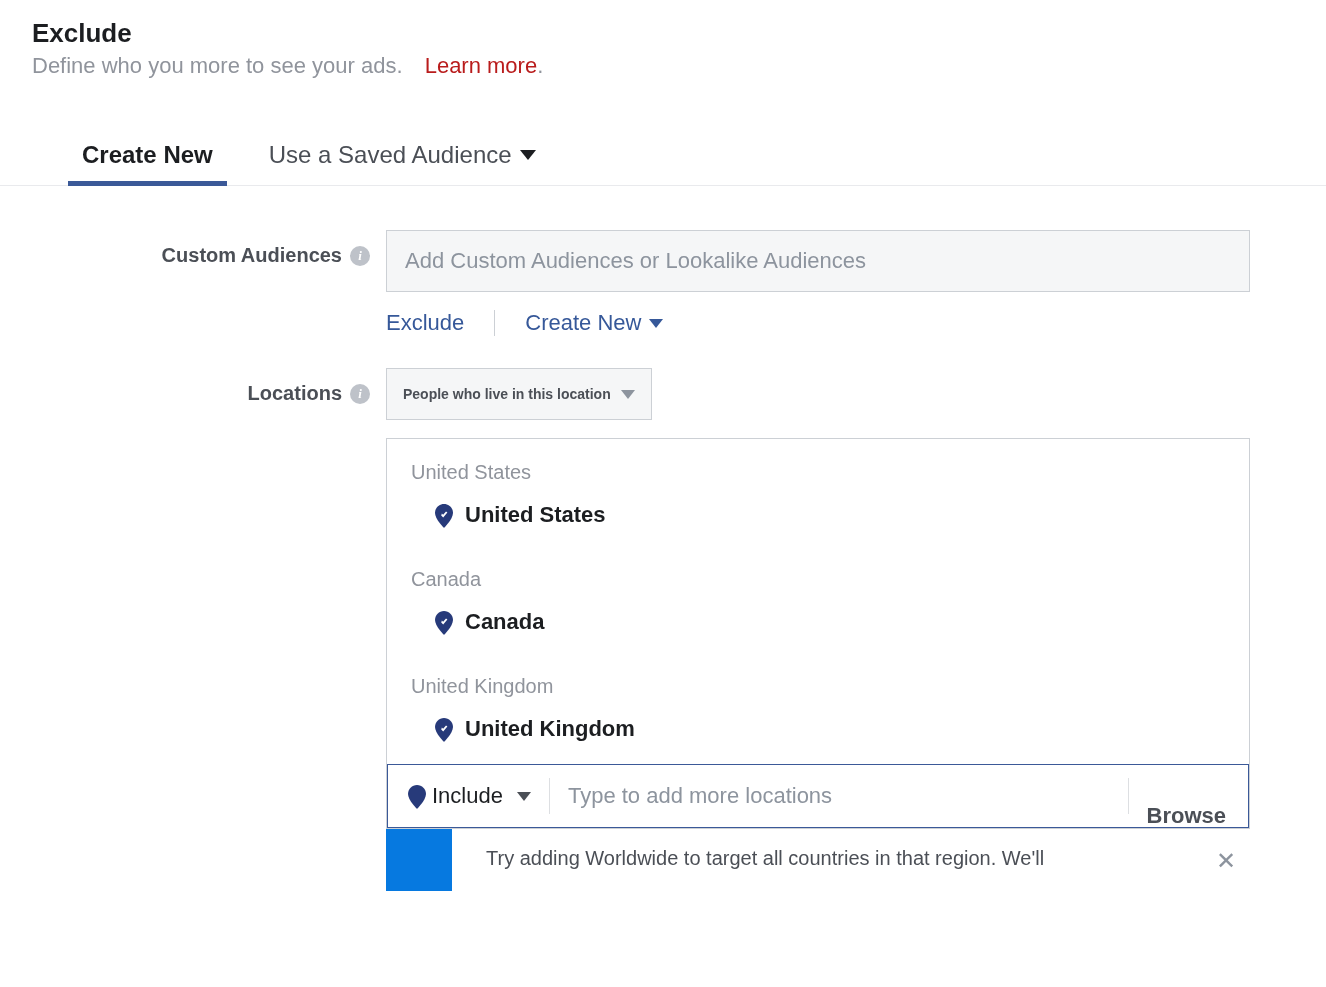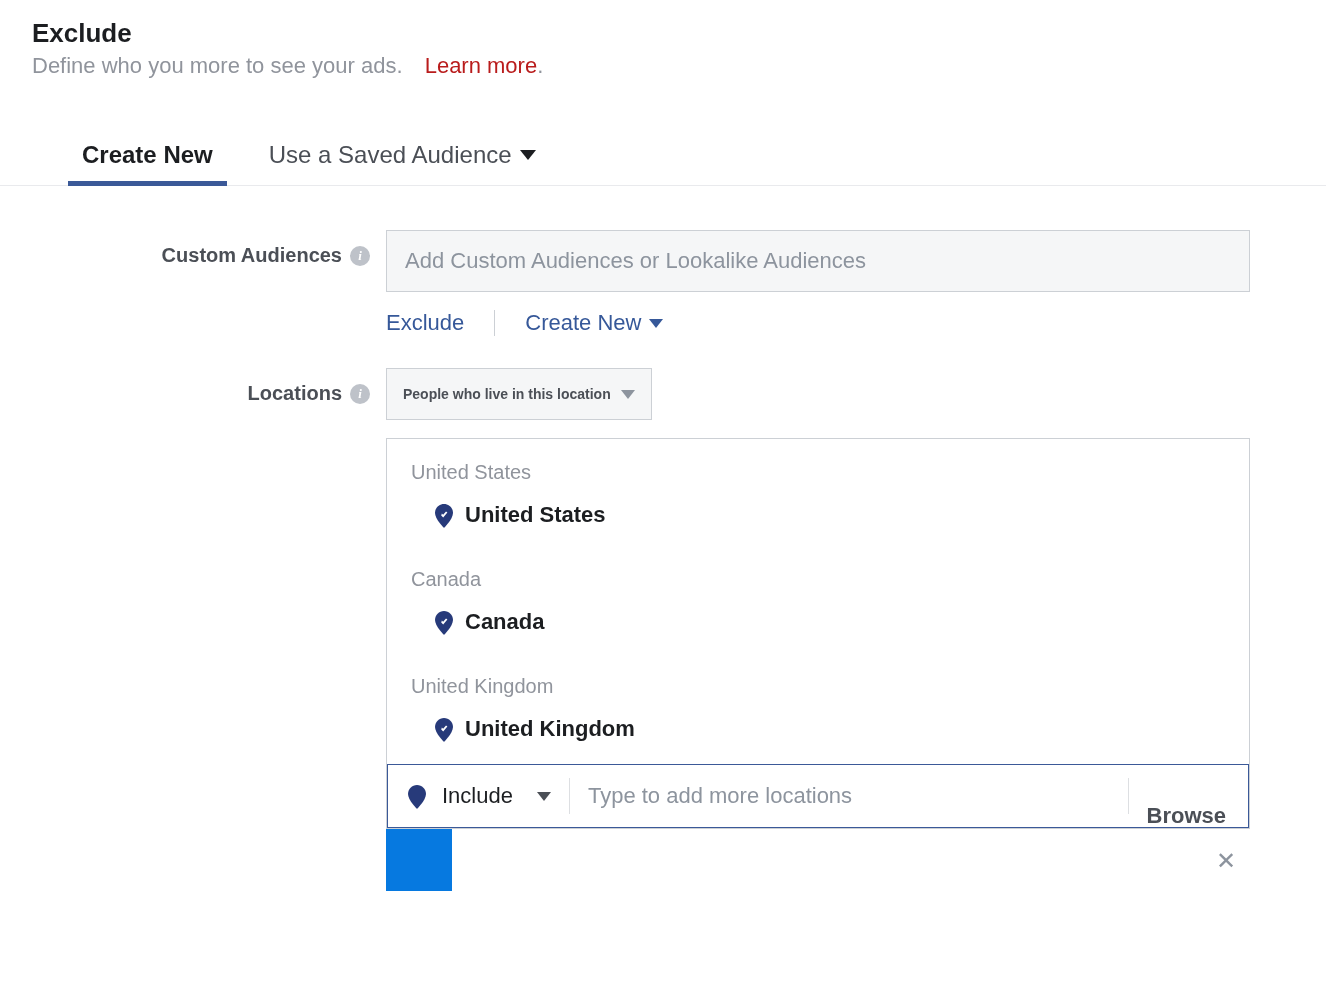--- a/index.html
+++ b/index.html
@@ -189,21 +189,20 @@
     align-items: center;
     height: 64px;
     border: 1px solid #3b5998;
     border-left: 1px solid #3b5998;
     border-right: 1px solid #3b5998;
     margin-top: 4px;
   }
   .include-left {
     display: flex;
     align-items: center;
-    gap: 10px;
     padding: 0 0 0 20px;
   }
   .include-label {
     font-size: 22px;
     color: #1c1e21;
     margin-left: 6px;
   }
   .include-caret {
     width: 0; height: 0;
     border-left: 7px solid transparent;
@@ -371,20 +370,21 @@
             </div>
             <span class="include-sep"></span>
             <input class="include-input" type="text" placeholder="Type to add more locations" style="">
             <span class="browse-sep"></span>
             <span class="browse-btn">Browse</span>
           </div>
         </div>
 
         <div class="tip-row">
           <div class="tip-square"></div>
+          <div class="tip-text">Try adding Worldwide to target all countries in that region. We'll</div>
           <span class="tip-close">✕</span>
         </div>
 
       </div>
     </div>
 
   </div>
 </div>
 
 </body></html>

